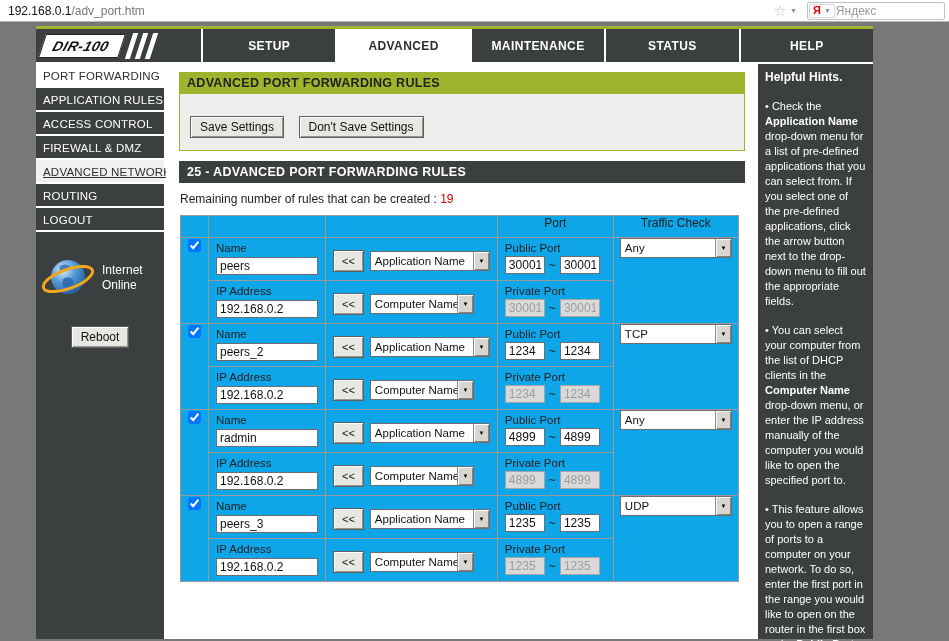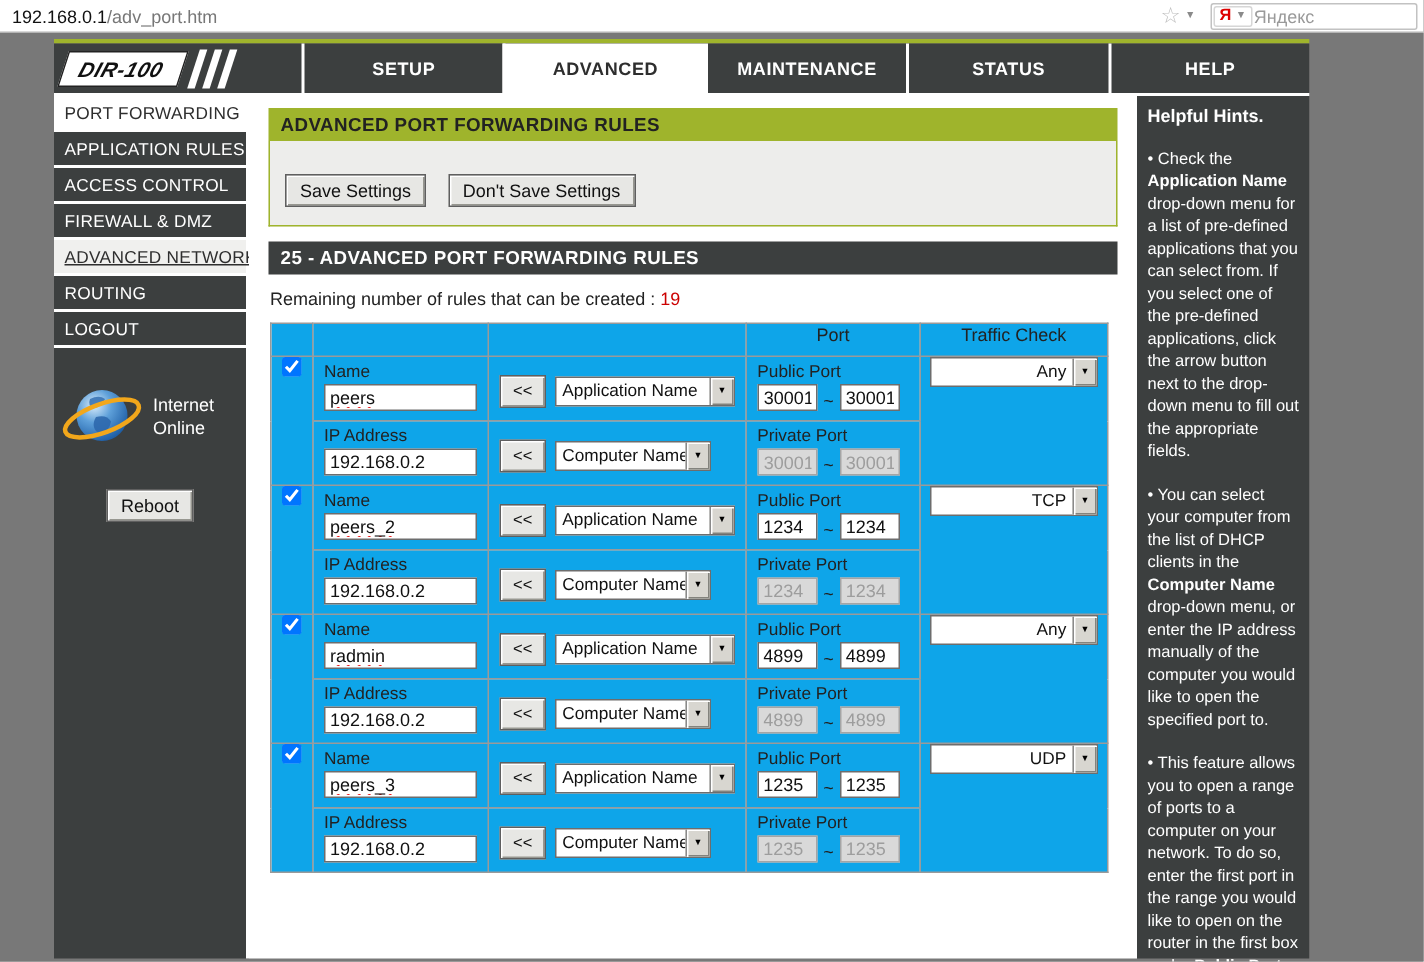--- a/index.html
+++ b/index.html
@@ -83,29 +83,29 @@
     font-size:12.5px; height:22px; line-height:22px; padding-left:8px; letter-spacing:0.3px; }
   .remaining { font-size:12px; color:#222; margin:9px 0 9px 1px; }
   .remaining .cnt { color:#c00; }
 
   table.rules { border-collapse:collapse; margin-left:1px; }
   table.rules td { border:1px solid #9a9a9a; background:#0ea5e9; vertical-align:top; }
   td.hdr { height:22px; background:#f5f5f3; text-align:center; vertical-align:middle;
     font-size:12px; color:#222; }
   td.c-check { width:28px; text-align:center; vertical-align:middle; }
   td.c-cell { padding:3px 7px 5px 7px; height:43px; }
-  td.c-traffic { vertical-align:middle; padding:0 6px;text-align:right; }
+  td.c-traffic { vertical-align:middle; padding:0 6px; }
   .flab { font-size:11.5px; color:#222; margin:1px 0 2px 0; }
   .w100 { width:102px; }
   .wport { width:40px; }
   .tilde { font-size:12px; margin:0 4px; color:#222; }
   .selrow { display:flex; align-items:center; height:100%; padding-top:6px; }
   .selrow .arrowbtn { margin-right:6px; }
   .selapp { width:120px; } .selcomp { width:104px; } .seltraffic { width:112px; }
-  .ports { display:flex; align-items:flex-end; }
+  .ports { display:flex; align-items:center; }
 
   
   .hints { width:115px; background:#3c3f3f; color:#fff; padding:6px 7px; flex:none;
     font-size:11px; line-height:15px; }
   .hints .htitle { font-weight:bold; font-size:12px; margin-bottom:14px; }
   .hints p { margin-bottom:14px; }
 </style>
 </head>
 <body>
 

